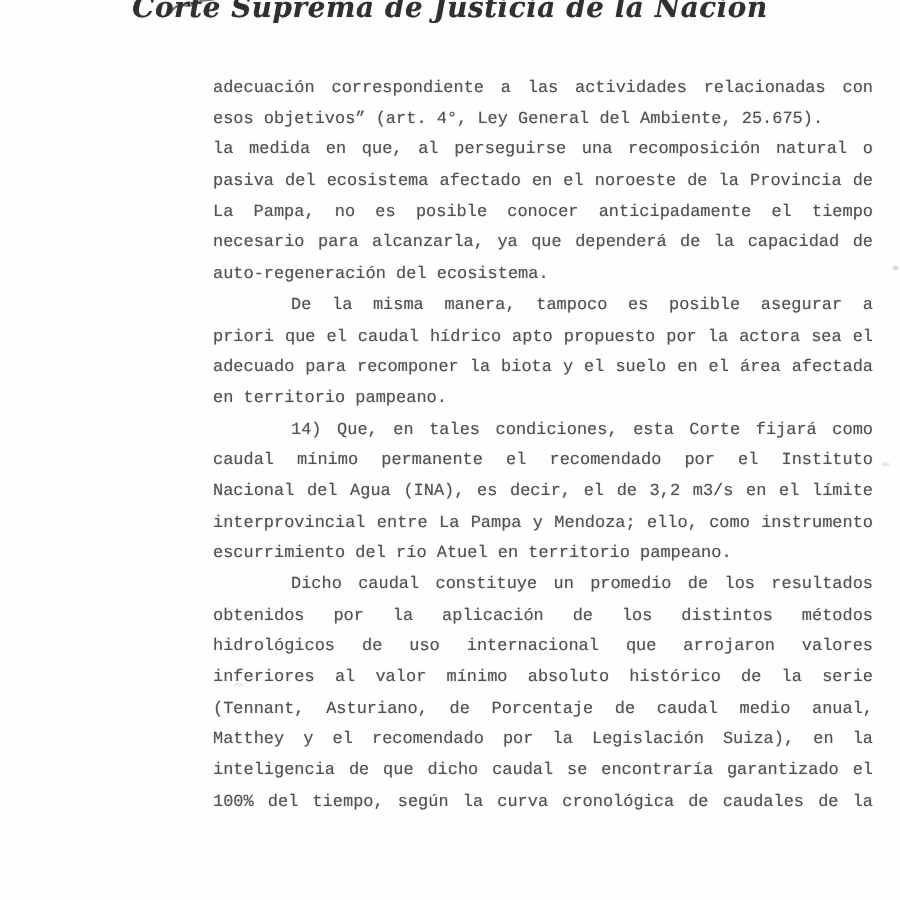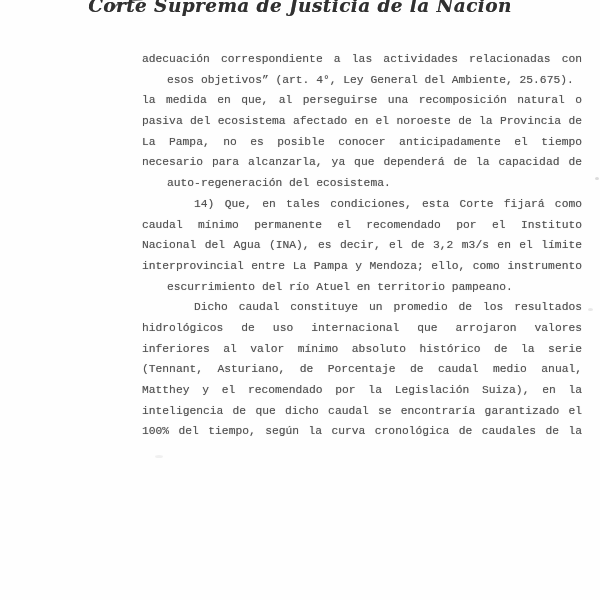--- a/index.html
+++ b/index.html
@@ -53,21 +53,21 @@
     color: var(--ink, #525252);
     text-shadow: 0 0 0.7px rgba(82,82,82,0.5);
   }
   .para { margin: 0; padding: 0; }
   .line {
     text-align: justify;
     text-align-last: justify;
     height: 20.7px;
     overflow: hidden;
   }
-  .line.end   { text-align-last: left; margin-left: 25px; }
+  .line.end   { text-align-last: left; }
   .line.indent{ text-indent: 52px; }
   .smudge {
     position: absolute;
     border-radius: 50%;
     background: #9a9a9a;
     opacity: 0.35;
   }
   .smudge.s1 { left: 595px; top: 177px; width: 4px; height: 3px; }
   .smudge.s2 { left: 588px; top: 308px; width: 5px; height: 3px; opacity: 0.22; }
   .smudge.s3 { left: 155px; top: 455px; width: 8px; height: 3px; opacity: 0.14; }
@@ -89,28 +89,35 @@
         <div class="line end">esos objetivos” (art. 4°, Ley General del Ambiente, 25.675).</div>
       </div>
       <div class="para">
         <div class="line">la medida en que, al perseguirse una recomposición natural o</div>
         <div class="line">pasiva del ecosistema afectado en el noroeste de la Provincia de</div>
         <div class="line">La Pampa, no es posible conocer anticipadamente el tiempo</div>
         <div class="line">necesario para alcanzarla, ya que dependerá de la capacidad de</div>
         <div class="line end">auto-regeneración del ecosistema.</div>
       </div>
       <div class="para">
+        <div class="line indent">De la misma manera, tampoco es posible asegurar a</div>
+        <div class="line">priori que el caudal hídrico apto propuesto por la actora sea el</div>
+        <div class="line">adecuado para recomponer la biota y el suelo en el área afectada</div>
+        <div class="line end">en territorio pampeano.</div>
+      </div>
+      <div class="para">
         <div class="line indent">14) Que, en tales condiciones, esta Corte fijará como</div>
         <div class="line">caudal mínimo permanente el recomendado por el Instituto</div>
         <div class="line">Nacional del Agua (INA), es decir, el de 3,2 m3/s en el límite</div>
         <div class="line">interprovincial entre La Pampa y Mendoza; ello, como instrumento</div>
         <div class="line end">escurrimiento del río Atuel en territorio pampeano.</div>
       </div>
       <div class="para">
         <div class="line indent">Dicho caudal constituye un promedio de los resultados</div>
+        <div class="line">obtenidos por la aplicación de los distintos métodos</div>
         <div class="line">hidrológicos de uso internacional que arrojaron valores</div>
         <div class="line">inferiores al valor mínimo absoluto histórico de la serie</div>
         <div class="line">(Tennant, Asturiano, de Porcentaje de caudal medio anual,</div>
         <div class="line">Matthey y el recomendado por la Legislación Suiza), en la</div>
         <div class="line">inteligencia de que dicho caudal se encontraría garantizado el</div>
         <div class="line">100% del tiempo, según la curva cronológica de caudales de la</div>
       </div>
     </div>
 
   <div class="smudge s1"></div>

